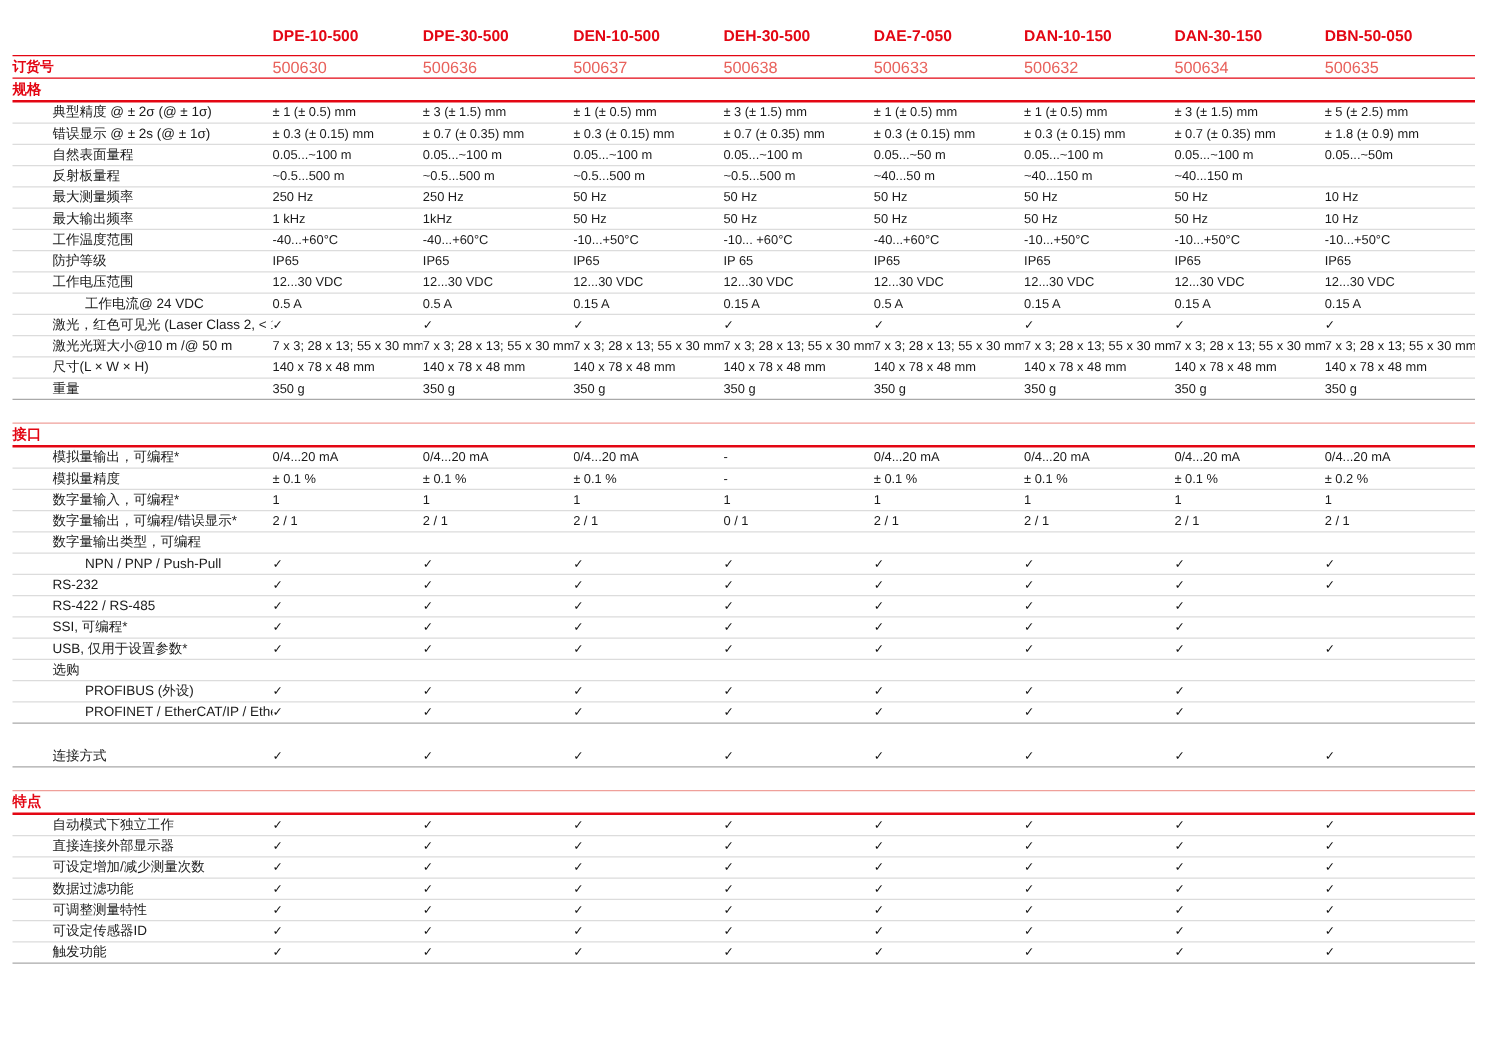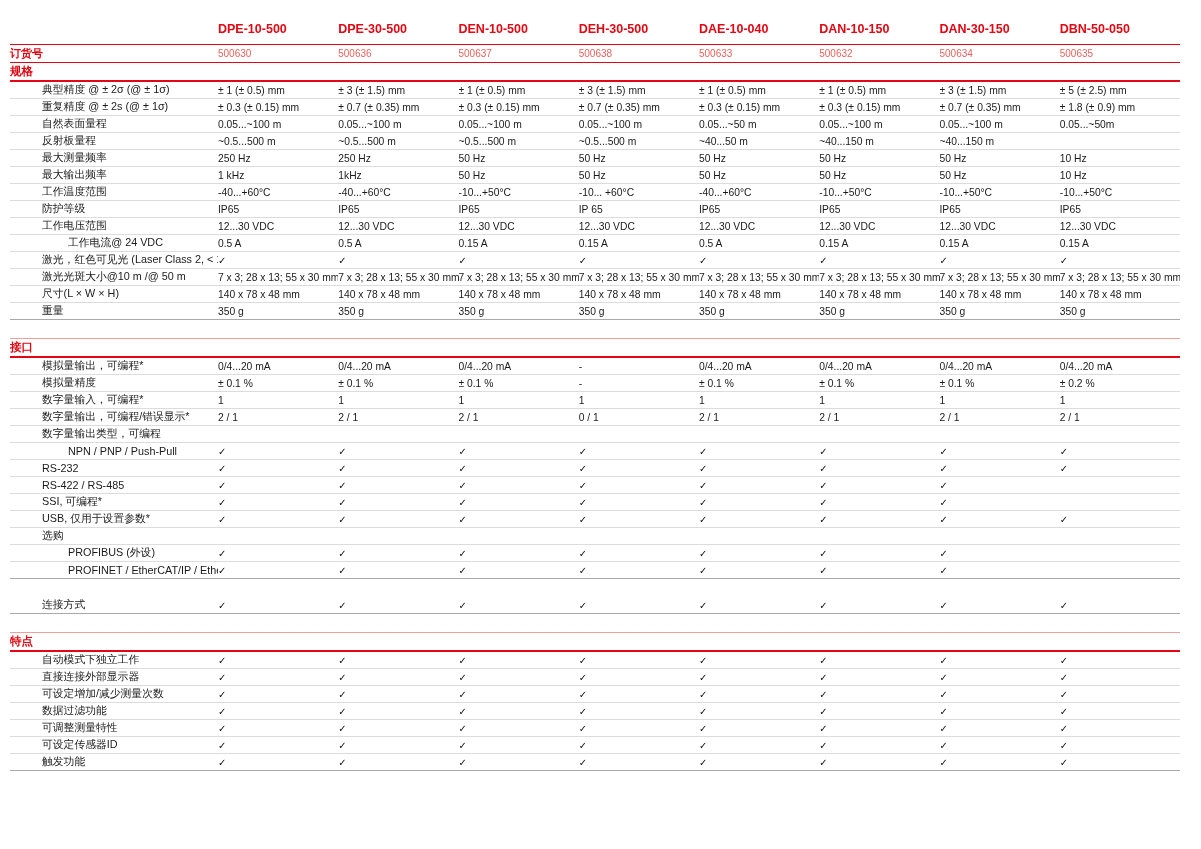--- a/index.html
+++ b/index.html
@@ -8,21 +8,21 @@
     font-family:"Liberation Sans","DejaVu Sans",sans-serif;
     color:#1a1a1a;
     -webkit-font-smoothing:antialiased;
   }
   .sheet{position:absolute;left:10px;top:22px;width:1170px;}
   .grid-row{display:grid;grid-template-columns:208px repeat(8,1fr);align-items:center;}
   .prod-row{height:22px;align-items:start;}
   .prod-name{font-weight:bold;font-size:12.5px;color:var(--accent);white-space:nowrap;}
   .order-row{height:17px;border-top:1px solid var(--accent);border-bottom:1px solid var(--accent);}
   .order-label{font-weight:bold;font-size:11px;color:var(--accent);}
-  .order-val{font-size:10px;color:var(--order-red);}
+  .order-val{font-size:13px;color:var(--order-red);}
   .section{margin:0;}
   .section + .section{margin-top:18px;}
   .section-head{height:17px;display:flex;align-items:center;
     border-bottom:2px solid var(--accent);font-weight:bold;font-size:11.5px;color:var(--accent);}
   .section + .section .section-head{border-top:1px solid var(--accent-soft);}
   .row{height:16px;border-bottom:1px solid #dcdcdc;}
   .row.last{border-bottom:1px solid #a9a9a9;}
   .row-label{font-size:10.8px;white-space:nowrap;overflow:hidden;margin-left:32px;}
   .row-label.indent{padding-left:26px;}
   .cell{font-size:10.3px;white-space:nowrap;overflow:hidden;letter-spacing:0;}
@@ -32,21 +32,21 @@
 <body>
 
 <div class="sheet">
   <div id="spec-table">
       <div class="grid-row prod-row">
         <div></div>
         <div class="prod-name">DPE-10-500</div>
         <div class="prod-name">DPE-30-500</div>
         <div class="prod-name">DEN-10-500</div>
         <div class="prod-name">DEH-30-500</div>
-        <div class="prod-name">DAE-10-040</div>
+        <div class="prod-name">DAE-7-050</div>
         <div class="prod-name">DAN-10-150</div>
         <div class="prod-name">DAN-30-150</div>
         <div class="prod-name">DBN-50-050</div>
       </div>
       <div class="grid-row order-row">
         <div class="order-label">订货号</div>
         <div class="order-val">500630</div>
         <div class="order-val">500636</div>
         <div class="order-val">500637</div>
         <div class="order-val">500638</div>
@@ -62,21 +62,21 @@
           <div class="cell">± 1 (± 0.5) mm</div>
           <div class="cell">± 3 (± 1.5) mm</div>
           <div class="cell">± 1 (± 0.5) mm</div>
           <div class="cell">± 3 (± 1.5) mm</div>
           <div class="cell">± 1 (± 0.5) mm</div>
           <div class="cell">± 1 (± 0.5) mm</div>
           <div class="cell">± 3 (± 1.5) mm</div>
           <div class="cell">± 5 (± 2.5) mm</div>
         </div>
         <div class="grid-row row">
-          <div class="row-label">重复精度 @ ± 2s (@ ± 1σ)</div>
+          <div class="row-label">错误显示 @ ± 2s (@ ± 1σ)</div>
           <div class="cell">± 0.3 (± 0.15) mm</div>
           <div class="cell">± 0.7 (± 0.35) mm</div>
           <div class="cell">± 0.3 (± 0.15) mm</div>
           <div class="cell">± 0.7 (± 0.35) mm</div>
           <div class="cell">± 0.3 (± 0.15) mm</div>
           <div class="cell">± 0.3 (± 0.15) mm</div>
           <div class="cell">± 0.7 (± 0.35) mm</div>
           <div class="cell">± 1.8 (± 0.9) mm</div>
         </div>
         <div class="grid-row row">

